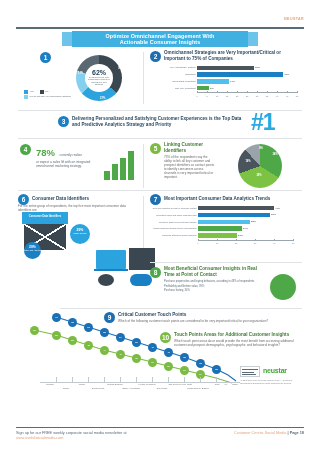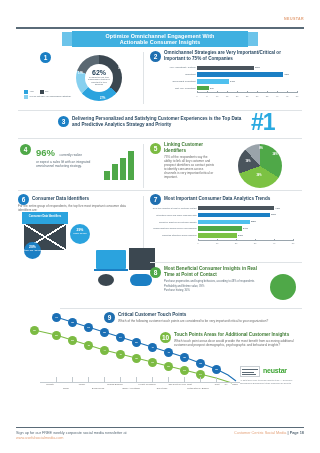--- a/index.html
+++ b/index.html
@@ -221,21 +221,21 @@
   <div class="num blue" style="left:0; top:2px;">3</div>
   <div class="sec-title" style="margin-left:14px; width:170px; padding-top:2px;">Delivering Personalized and Satisfying Customer Experiences is the Top Data and Predictive Analytics Strategy and Priority</div>
   <div class="hash1" style="position:absolute; left:193px; top:-2px;">#1</div>
 </div>
 
 <div class="hr" style="left:18px; top:138px; width:284px;"></div>
 
 <div class="sec" style="left:18px; top:142px; width:122px; height:42px;">
   <div class="num green" style="left:2px; top:2px;">4</div>
   <div style="margin-left:18px; width:62px;">
-    <span class="big78">96%</span>
+    <span class="big78">78%</span>
     <span class="s4txt">currently realize</span>
     <div class="s4txt">or expect a sales lift with an integrated omnichannel marketing strategy.</div>
   </div>
   <div style="position:absolute; left:86px; top:8px; width:32px; height:30px;">
     <div class="gbar" style="left:0;  width:6px; height:9px;"></div>
     <div class="gbar" style="left:8px; width:6px; height:16px;"></div>
     <div class="gbar" style="left:16px;width:6px; height:22px;"></div>
     <div class="gbar" style="left:24px;width:6px; height:29px;"></div>
   </div>
 </div>

